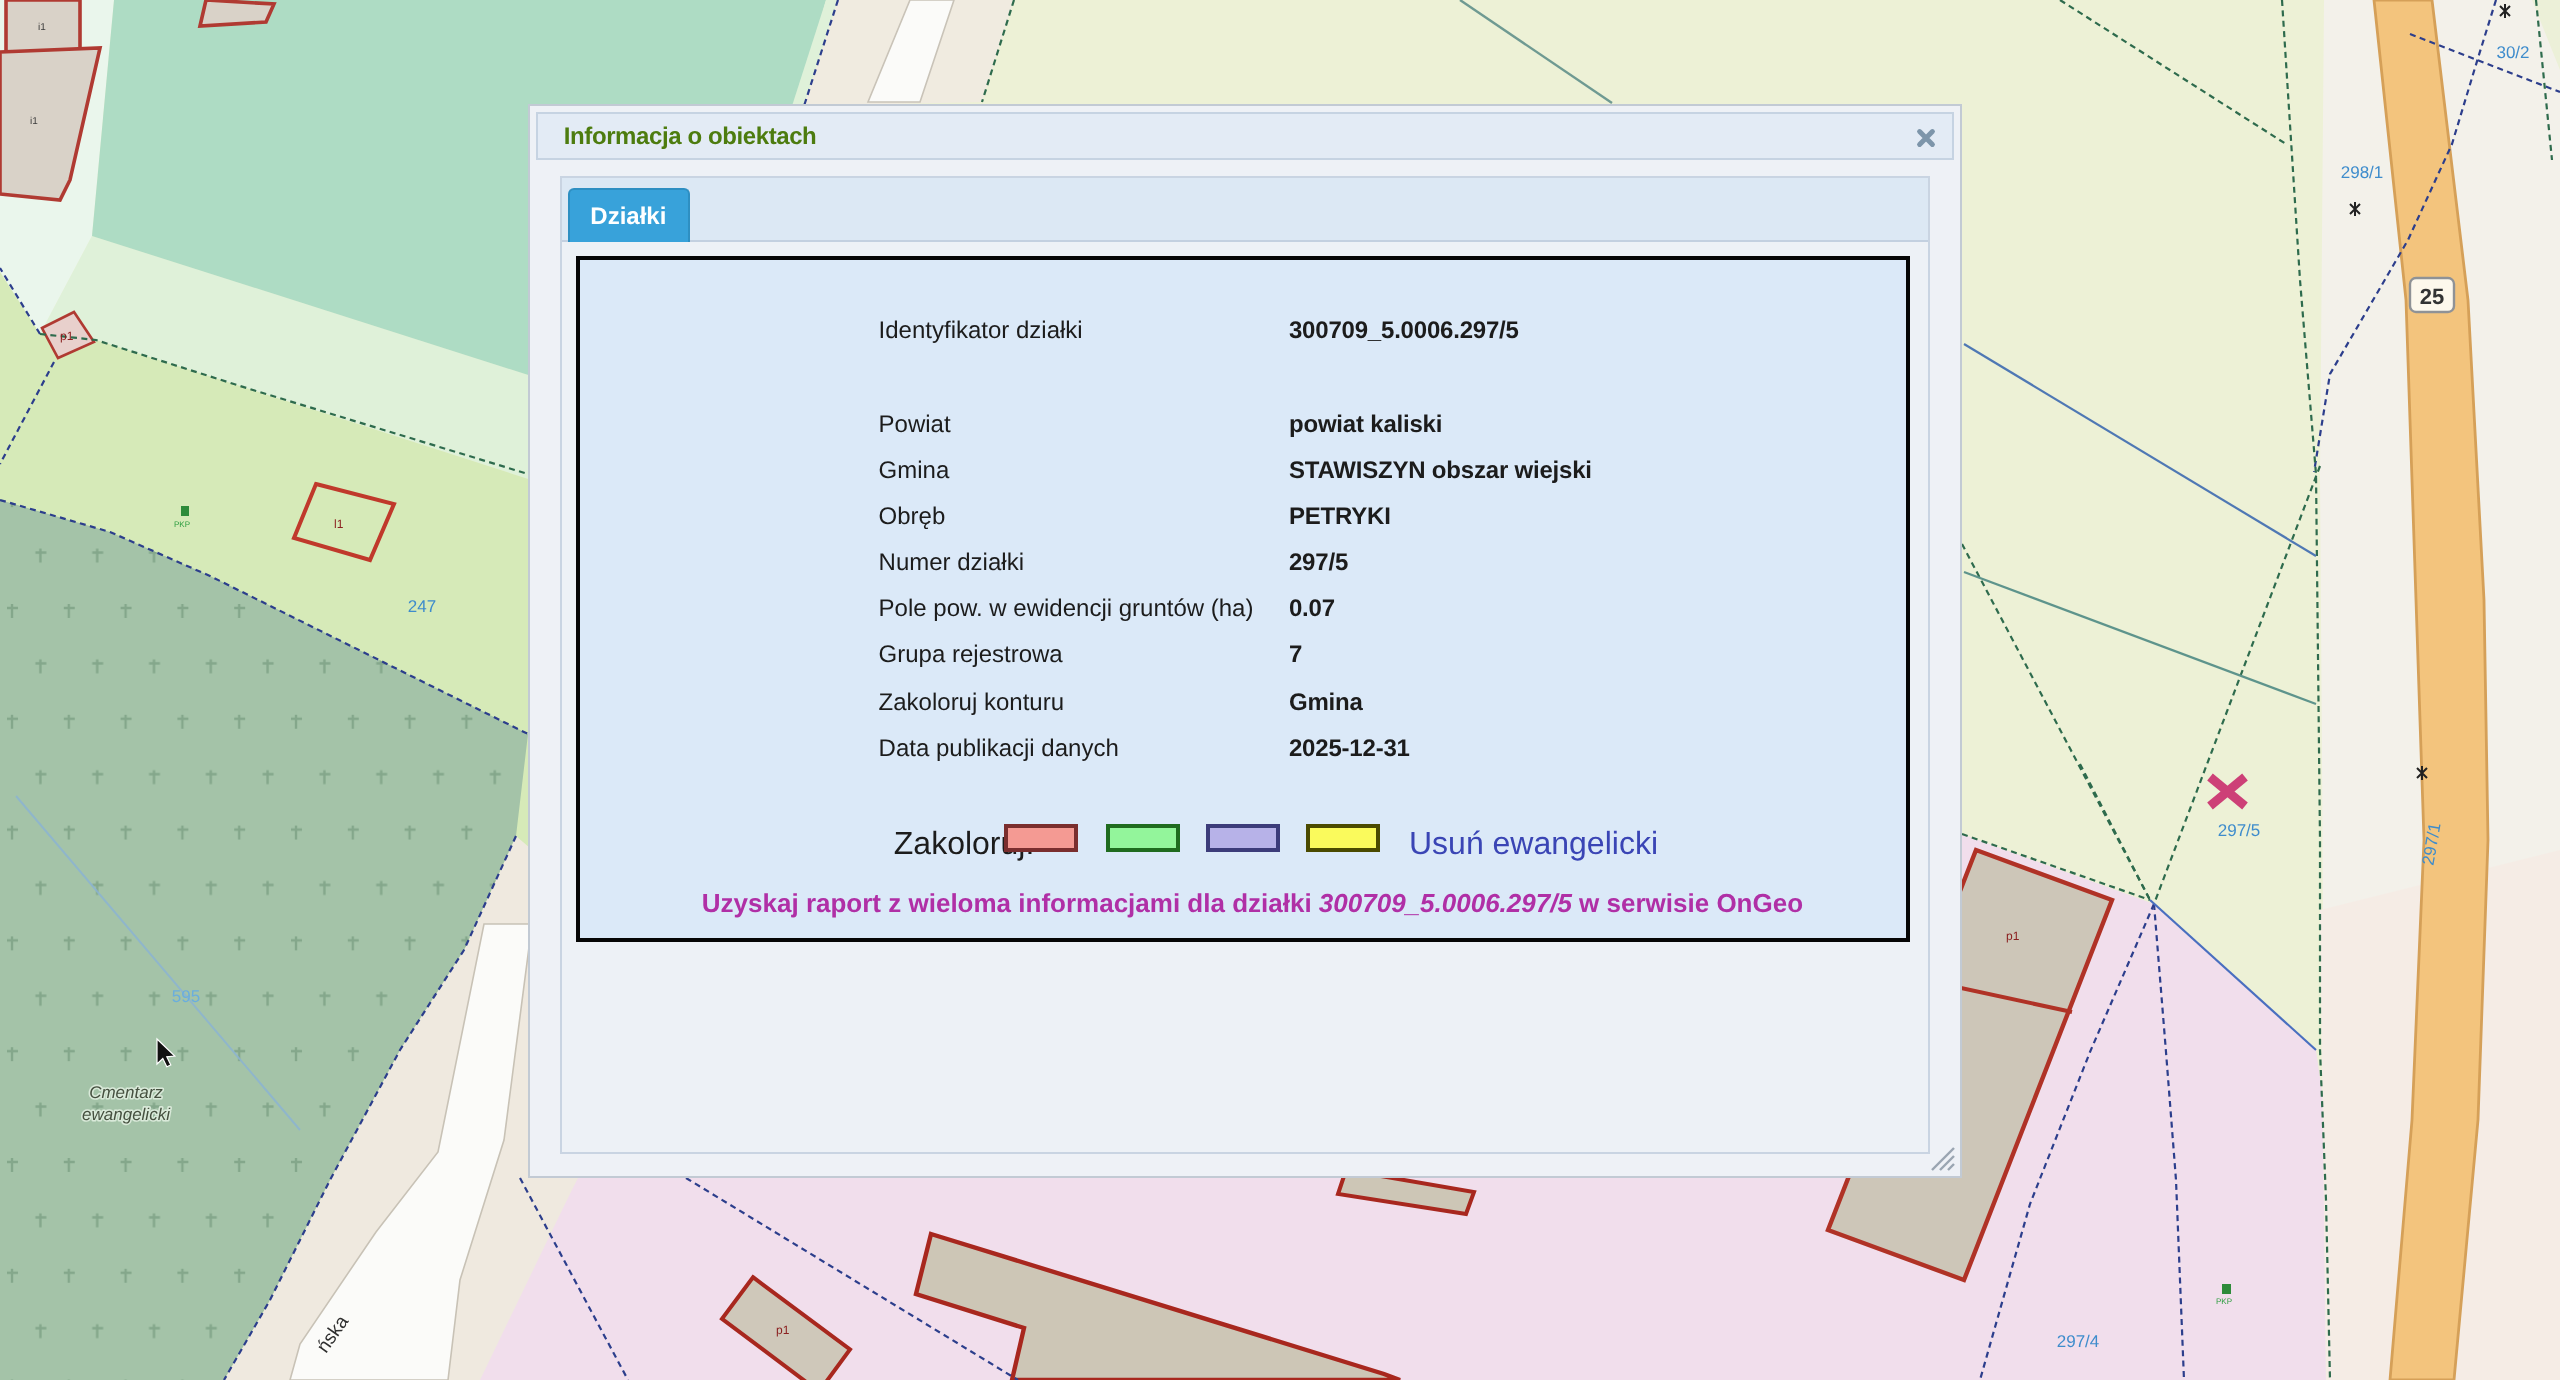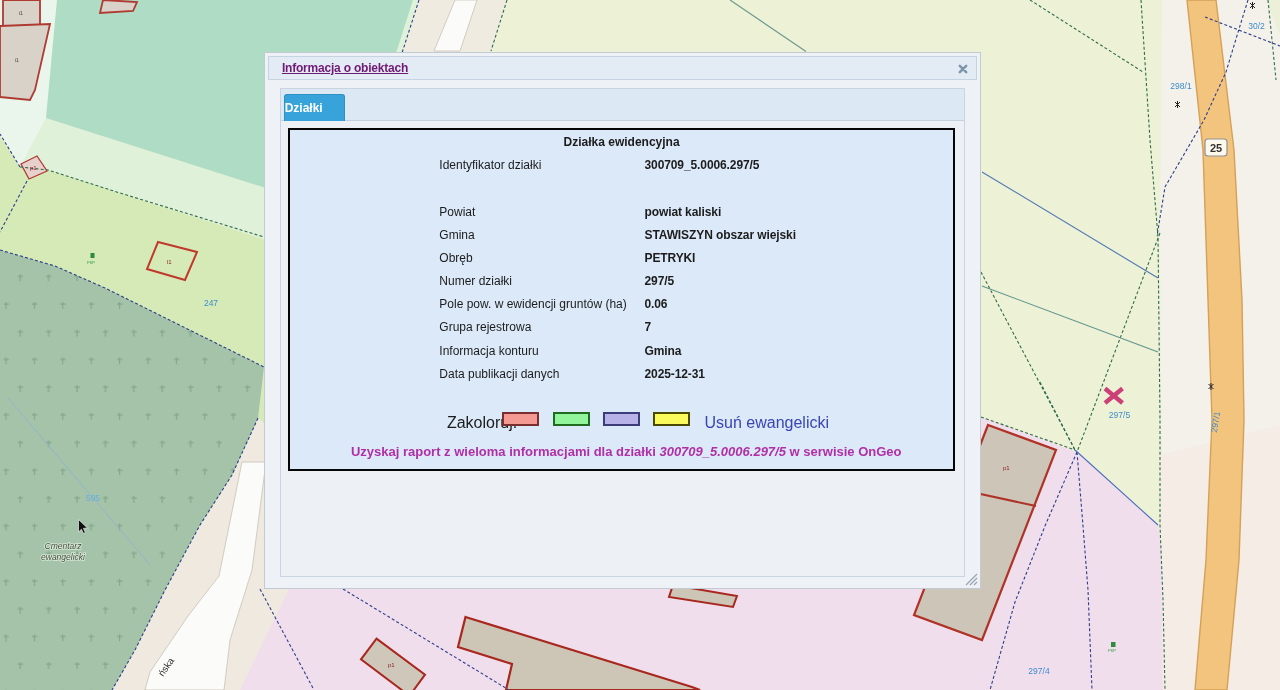--- a/index.html
+++ b/index.html
@@ -1,22 +1,22 @@
 <!DOCTYPE html>
 <html><head><meta charset="utf-8">
 <style>
 html,body{margin:0;padding:0;}
 body{width:1280px;height:690px;position:relative;overflow:hidden;font-family:"Liberation Sans",sans-serif;background:#edf1d6;}
 #map{position:absolute;left:0;top:0;}
 #dlg{position:absolute;left:264px;top:51.5px;width:716.5px;height:537px;background:#eef1f6;border:1px solid #c2cad4;box-sizing:border-box;}
 #tbar{position:absolute;left:2.9px;top:3.3px;right:3px;height:24px;background:#e3ebf5;border:1px solid #c6d3e2;box-sizing:border-box;}
-#tbar .t{position:absolute;left:13px;top:4px;font-size:12px;letter-spacing:-0.2px;font-weight:bold;color:#701a75;text-decoration:underline;}
+#tbar .t{position:absolute;left:13px;top:4px;font-size:12px;letter-spacing:-0.2px;font-weight:bold;color:#4d7c0f;}
 #tabwrap{position:absolute;left:15.2px;top:35.8px;width:684.5px;height:488.5px;border:1px solid #c9d4e2;background:#edf1f6;box-sizing:border-box;}
 #tabstrip{position:absolute;left:0;top:0;right:0;height:31.2px;background:#dce8f4;border-bottom:1px solid #c3d0e0;}
-#tab1{position:absolute;left:2.5px;top:4.5px;width:61px;height:27px;background:#38a2da;border:1px solid #2e8fc2;border-bottom:none;border-radius:3px 3px 0 0;box-sizing:border-box;color:#fff;font-weight:bold;font-size:12px;line-height:26px;}
+#tab1{position:absolute;left:2.5px;top:4.5px;width:61px;height:27px;background:#38a2da;border:1px solid #2e8fc2;border-bottom:none;border-radius:3px 3px 0 0;box-sizing:border-box;color:#fff;font-weight:bold;font-size:12px;text-align:center;line-height:26px;}
 #box{position:absolute;left:23.3px;top:75px;width:666.5px;height:343.4px;border:2px solid #060606;background:#dbe9f8;box-sizing:border-box;font-size:12px;color:#1c1c1c;}
 #box .hdr{position:absolute;left:0;top:5.3px;width:100%;text-align:center;font-weight:bold;font-size:12px;}
 #box .row{position:absolute;left:0;width:100%;height:23.15px;}
 #box .l{position:absolute;left:149px;top:5.8px;}
 #box .v{position:absolute;left:354.2px;top:5.8px;font-weight:bold;letter-spacing:-0.1px;}
 #zak{position:absolute;left:0;top:281.5px;width:100%;height:20px;font-size:16px;text-align:center;}
 #zak .zl{position:absolute;left:156.6px;top:2.5px;}
 .sw{position:absolute;top:0.5px;width:33px;height:10px;border-width:2px;border-style:solid;}
 #zak .us{position:absolute;left:414.2px;top:2.5px;color:#3a45b5;}
 #mag{position:absolute;left:4.7px;top:314px;width:100%;text-align:center;font-weight:bold;font-size:13px;color:#b02fa6;}
@@ -162,21 +162,20 @@
     <svg id="closex" width="10" height="10">
         <path d="M1.8,1.8 L8.2,8.2 M8.2,1.8 L1.8,8.2" stroke="#7d95aa" stroke-width="2.5" stroke-linecap="round"></path>
       </svg>
   </div>
   <div id="tabwrap">
     <div id="tabstrip">
         <div id="tab1">Działki</div>
       </div>
   </div>
   <div id="box">
-    <div class="hdr">Działka ewidencyjna</div>
     <div class="row" style="top:23.1px">
         <span class="l">Identyfikator działki</span>
         <span class="v">300709_5.0006.297/5</span>
       </div>
     <div class="row" style="top:69.4px">
         <span class="l">Powiat</span>
         <span class="v">powiat kaliski</span>
       </div>
     <div class="row" style="top:92.6px">
         <span class="l">Gmina</span>
@@ -185,28 +184,28 @@
     <div class="row" style="top:115.7px">
         <span class="l">Obręb</span>
         <span class="v">PETRYKI</span>
       </div>
     <div class="row" style="top:138.9px">
         <span class="l">Numer działki</span>
         <span class="v">297/5</span>
       </div>
     <div class="row" style="top:162.0px">
         <span class="l">Pole pow. w ewidencji gruntów (ha)</span>
-        <span class="v">0.06</span>
+        <span class="v">0.07</span>
       </div>
     <div class="row" style="top:185.2px">
         <span class="l">Grupa rejestrowa</span>
         <span class="v">7</span>
       </div>
     <div class="row" style="top:208.3px">
-        <span class="l">Informacja konturu</span>
+        <span class="l">Zakoloruj konturu</span>
         <span class="v">Gmina</span>
       </div>
     <div class="row" style="top:231.5px">
         <span class="l">Data publikacji danych</span>
         <span class="v">2025-12-31</span>
       </div>
     <div id="zak">
       <span class="zl">Zakoloruj:</span>
       <span class="sw" style="left:211.8px;background:#f49a93;border-color:#7a2e2e;"></span>
       <span class="sw" style="left:262.6px;background:#93f59b;border-color:#1f6b1f;"></span>

